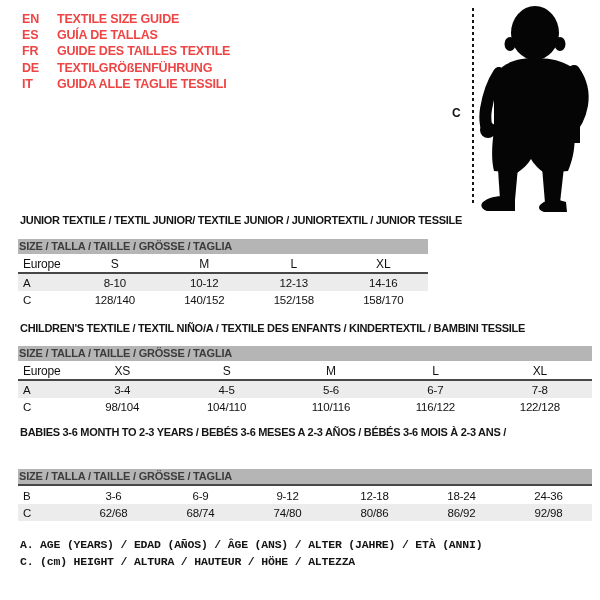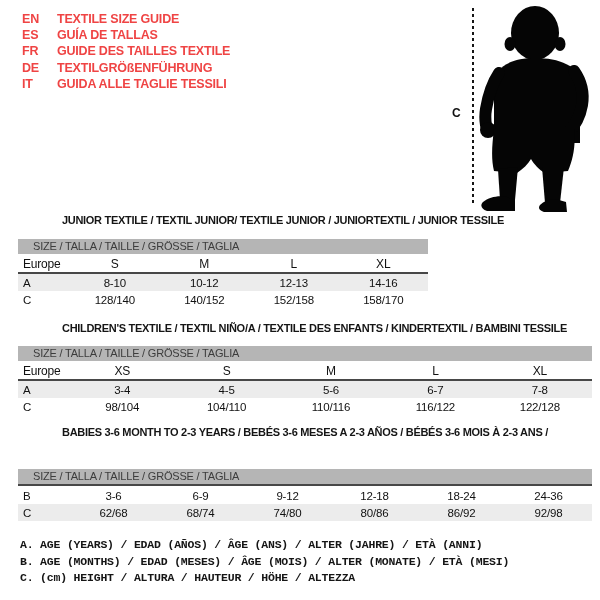--- a/index.html
+++ b/index.html
@@ -15,34 +15,34 @@
   
   .dash-line{
     position:absolute;left:472px;top:8px;width:2px;height:198px;
     background:repeating-linear-gradient(to bottom,#151515 0 3px,transparent 3px 6px);
   }
   .c-label{position:absolute;left:452px;top:106px;font-size:12px;font-weight:700;}
   .silhouette{position:absolute;left:479px;top:3px;width:116px;height:210px;}
   
   .sec-title{
     position:absolute;left:20px;font-size:11px;font-weight:700;
-    letter-spacing:-0.3px;color:#151515;line-height:16.5px;white-space:nowrap;margin-left:42px;
+    letter-spacing:-0.3px;color:#151515;line-height:16.5px;white-space:nowrap;
   }
   .sec1-title{top:212px;}
   .sec2-title{top:320px;}
   .sec3-title{top:424px;white-space:normal;width:560px;}
   
   .tbl{position:absolute;left:18px;}
   .tbl1{top:239px;width:410px;}
   .tbl2{top:346px;width:574px;}
   .tbl3{top:469px;width:574px;}
   .size-bar{
     height:15px;background:#b5b5b5;color:#3c3c3c;
-    font-size:11px;font-weight:400;letter-spacing:-0.2px;
-    padding-left:15px;line-height:15px;
+    font-size:11px;font-weight:700;letter-spacing:-0.2px;
+    padding-left:1px;line-height:15px;
   }
   .size-bar.with-line{border-bottom:2px solid #474747;}
   table{width:100%;border-collapse:collapse;table-layout:fixed;margin-top:1px;}
   td{font-size:11.5px;height:17px;text-align:center;padding:0;color:#111;letter-spacing:-0.2px;}
   td.lbl{text-align:left;padding-left:5px;}
   tr.europe td{font-size:12px;}
   tr.europe{border-bottom:2px solid #474747;}
   tr.shaded{background:#ececec;}
   
   .notes{position:absolute;left:20px;top:537px;}
@@ -204,15 +204,14 @@
       <td>80/86</td>
       <td>86/92</td>
       <td>92/98</td>
     </tr>
   </tbody>
     </table>
 </div>
 
 <div class="notes">
   <div class="note-line">A. AGE (YEARS) / EDAD (AÑOS) / ÂGE (ANS) / ALTER (JAHRE) / ETÀ (ANNI)</div>
-  <div class="note-line">B. AGE (MONTHS) / EDAD (MESES) / ÂGE (MOIS) / ALTER (MONATE) / ETÀ (MESI)</div>
   <div class="note-line">C. (cm) HEIGHT / ALTURA / HAUTEUR / HÖHE / ALTEZZA</div>
 </div>
 
 </body></html>

